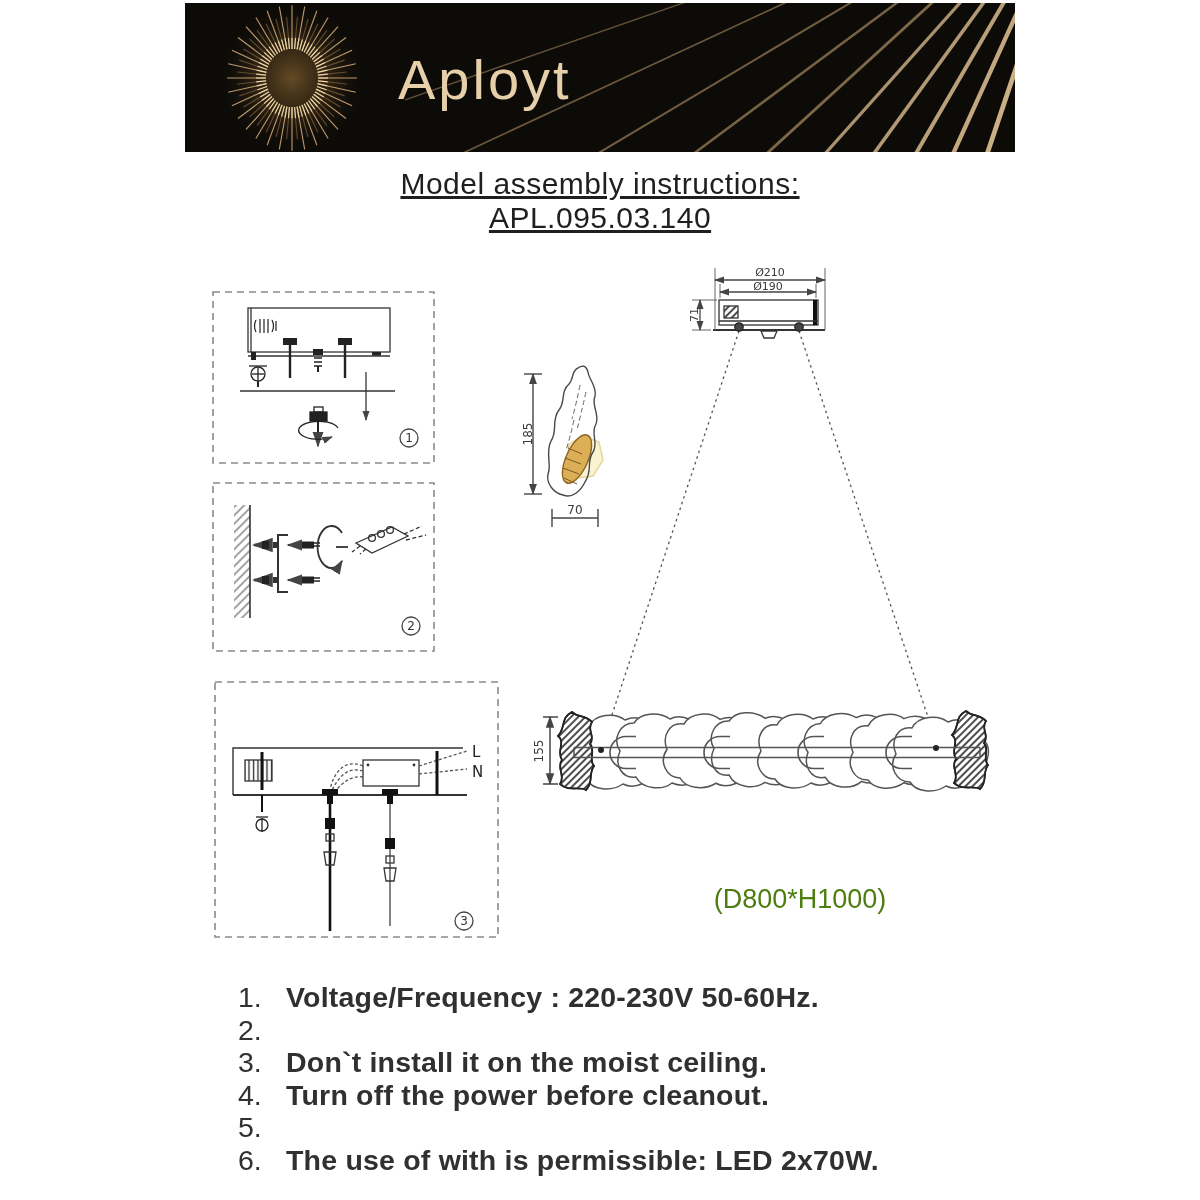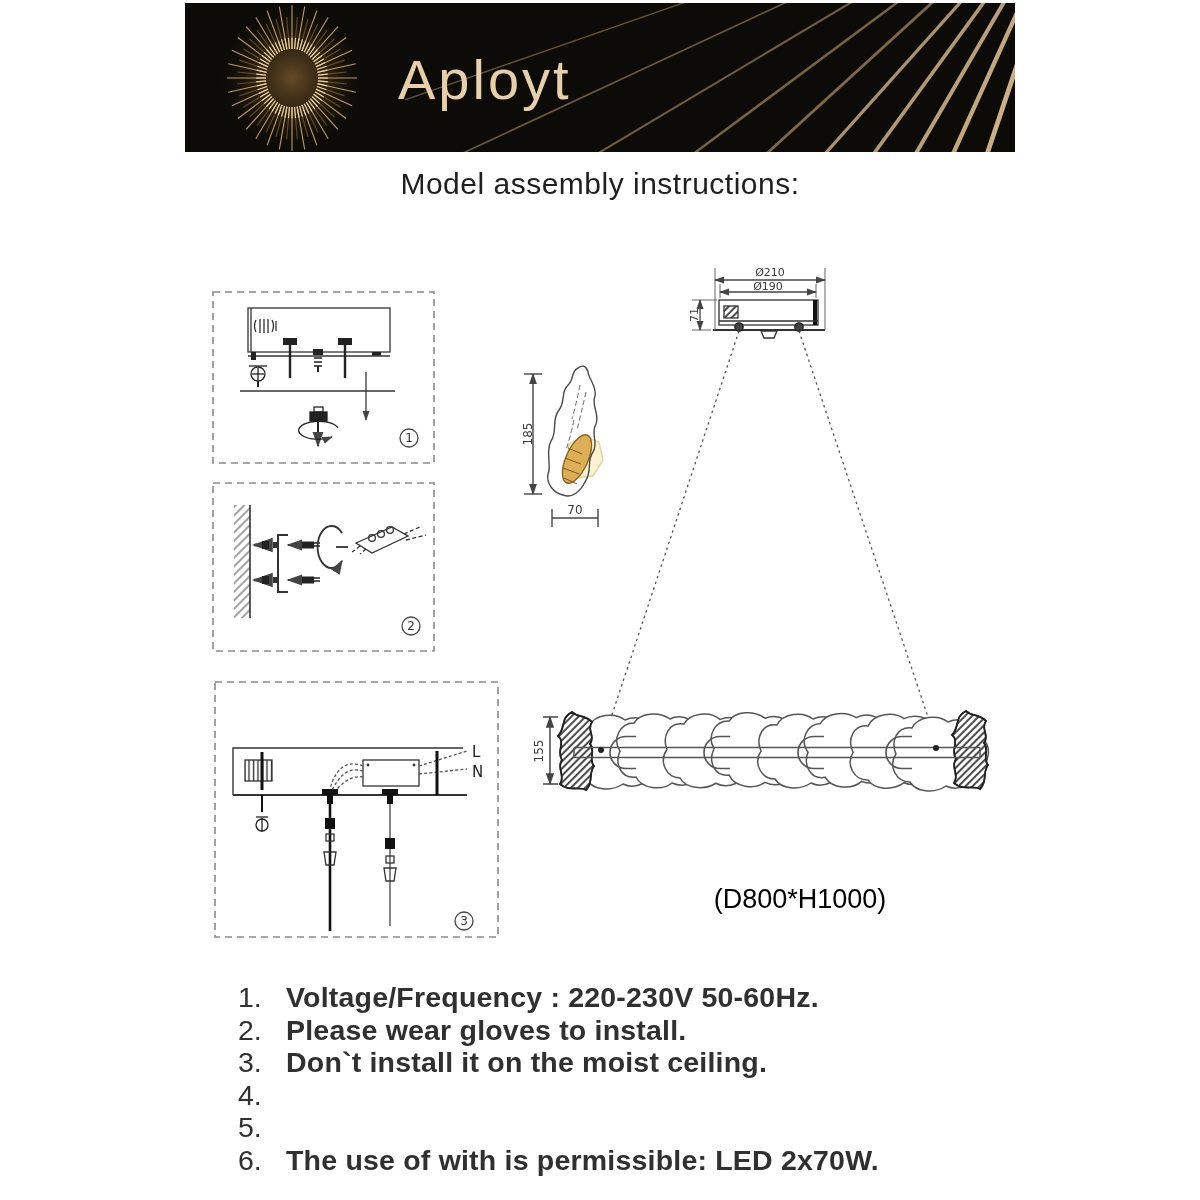--- a/index.html
+++ b/index.html
@@ -5,32 +5,32 @@
   html,body{margin:0;padding:0;background:#ffffff;}
   #sheet{position:relative;width:1200px;height:1200px;background:#ffffff;overflow:hidden;
          font-family:"Liberation Sans",sans-serif;color:#2b2b2b;padding-left:40px;}
   
   #banner{position:absolute;left:185px;top:3px;width:830px;height:149px;background:#0d0b08;overflow:hidden;}
   #banner svg{position:absolute;left:0;top:0;}
   .brand-text{fill:#e6cfa9;font-family:"Liberation Sans",sans-serif;font-weight:300;
               font-size:56px;letter-spacing:3px;}
   
   .title-line{position:absolute;left:0;width:1200px;text-align:center;
-              font-size:30px;letter-spacing:.5px;color:#1f1f1f;}
+              font-size:30px;letter-spacing:.5px;color:#1f1f1f;text-decoration:underline;}
   #title1{top:167px;}
   #title2{top:201px;}
   
   #drawing{position:absolute;left:0;top:0;width:1200px;height:1200px;}
   .dim{font-family:"DejaVu Sans",sans-serif;font-size:12px;fill:#3a3a3a;}
   .dimsm{font-family:"DejaVu Sans",sans-serif;font-size:11px;fill:#3a3a3a;}
   .stepnum{font-family:"DejaVu Sans",sans-serif;font-size:12px;fill:#333;}
   .wirelbl{font-family:"DejaVu Sans",sans-serif;font-size:15px;fill:#222;}
   
   #overall-dim{position:absolute;left:688px;top:884px;width:224px;text-align:center;
-               font-size:27px;color:#000000;}
+               font-size:27px;color:#4d7c0f;}
   
   #instructions{position:absolute;left:238px;top:981px;width:780px;}
   .inst-row{display:flex;align-items:flex-start;height:32.6px;font-size:28.5px;color:#303030;}
   .inst-num{width:34px;flex:none;text-align:left;}
   .inst-gap{width:14px;flex:none;}
   .inst-text{white-space:nowrap;letter-spacing:.2px;font-weight:bold;}
 </style>
 </head>
 <body>
 
@@ -188,20 +188,21 @@
           <line x1="851.8309514885332" y1="-104.22650750206306" x2="321.9714178623975" y2="289.2819099752433" stroke="#a98c60" stroke-width="2.46" opacity="0.6799999999999999"></line>
           <line x1="848.4624061841602" y1="-109.27742810776569" x2="281.5488742099218" y2="228.67086270681182" stroke="#a98c60" stroke-width="2.08" opacity="0.64"></line>
           <line x1="845.621532777801" y1="-114.64290429555803" x2="247.4583933336121" y2="164.28514845330363" stroke="#a98c60" stroke-width="1.7000000000000002" opacity="0.6"></line>
           <line x1="843.3374177857511" y1="-120.268001195685" x2="220.0490134290137" y2="96.78398565178006" stroke="#a98c60" stroke-width="1.3200000000000003" opacity="0.56"></line>
         </g>
       <text class="brand-text" x="213" y="96">Aployt</text>
     </svg>
   </div>
 
   <div id="title1" class="title-line">Model assembly instructions:</div>
+  <div id="title2" class="title-line">APL.095.03.140</div>
 
   <svg id="drawing" viewBox="0 0 1200 1200">
     <defs>
       <marker id="dimarrow" viewBox="0 0 10 10" refX="9" refY="5" markerWidth="8" markerHeight="8" orient="auto-start-reverse">
         <path d="M0,1.5 L10,5 L0,8.5 Z" fill="#444"></path>
       </marker>
       <pattern id="hatch" patternUnits="userSpaceOnUse" width="5" height="5" patternTransform="rotate(45)">
         <line x1="2" y1="0" x2="2" y2="5" stroke="#2e2e2e" stroke-width="1.7"></line>
       </pattern>
       <pattern id="hatchW" patternUnits="userSpaceOnUse" width="6" height="6" patternTransform="rotate(45)">
@@ -446,30 +447,30 @@
 
   <div id="instructions">
     <div class="inst-row">
       <span class="inst-num">1.</span>
         <span class="inst-gap"></span>
       <span class="inst-text">Voltage/Frequency : 220-230V 50-60Hz.</span>
     </div>
     <div class="inst-row">
       <span class="inst-num">2.</span>
         <span class="inst-gap"></span>
-      <span class="inst-text">Please wear gloves to install.</span>
     </div>
     <div class="inst-row">
       <span class="inst-num">3.</span>
         <span class="inst-gap"></span>
       <span class="inst-text">Don`t install it on the moist ceiling.</span>
     </div>
     <div class="inst-row">
       <span class="inst-num">4.</span>
         <span class="inst-gap"></span>
+      <span class="inst-text">Turn off the power before cleanout.</span>
     </div>
     <div class="inst-row">
       <span class="inst-num">5.</span>
         <span class="inst-gap"></span>
     </div>
     <div class="inst-row">
       <span class="inst-num">6.</span>
         <span class="inst-gap"></span>
       <span class="inst-text">The use of with is permissible: LED 2x70W.</span>
     </div>

